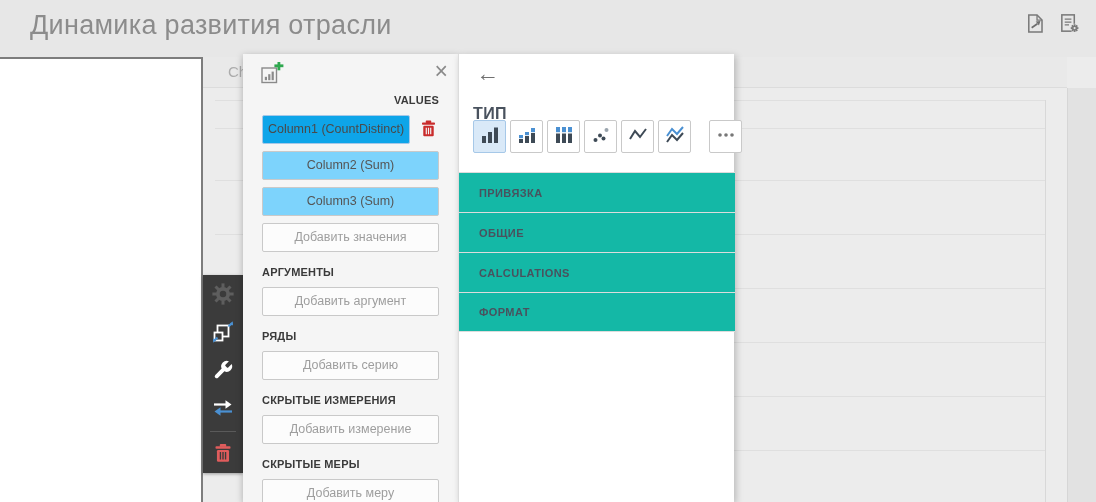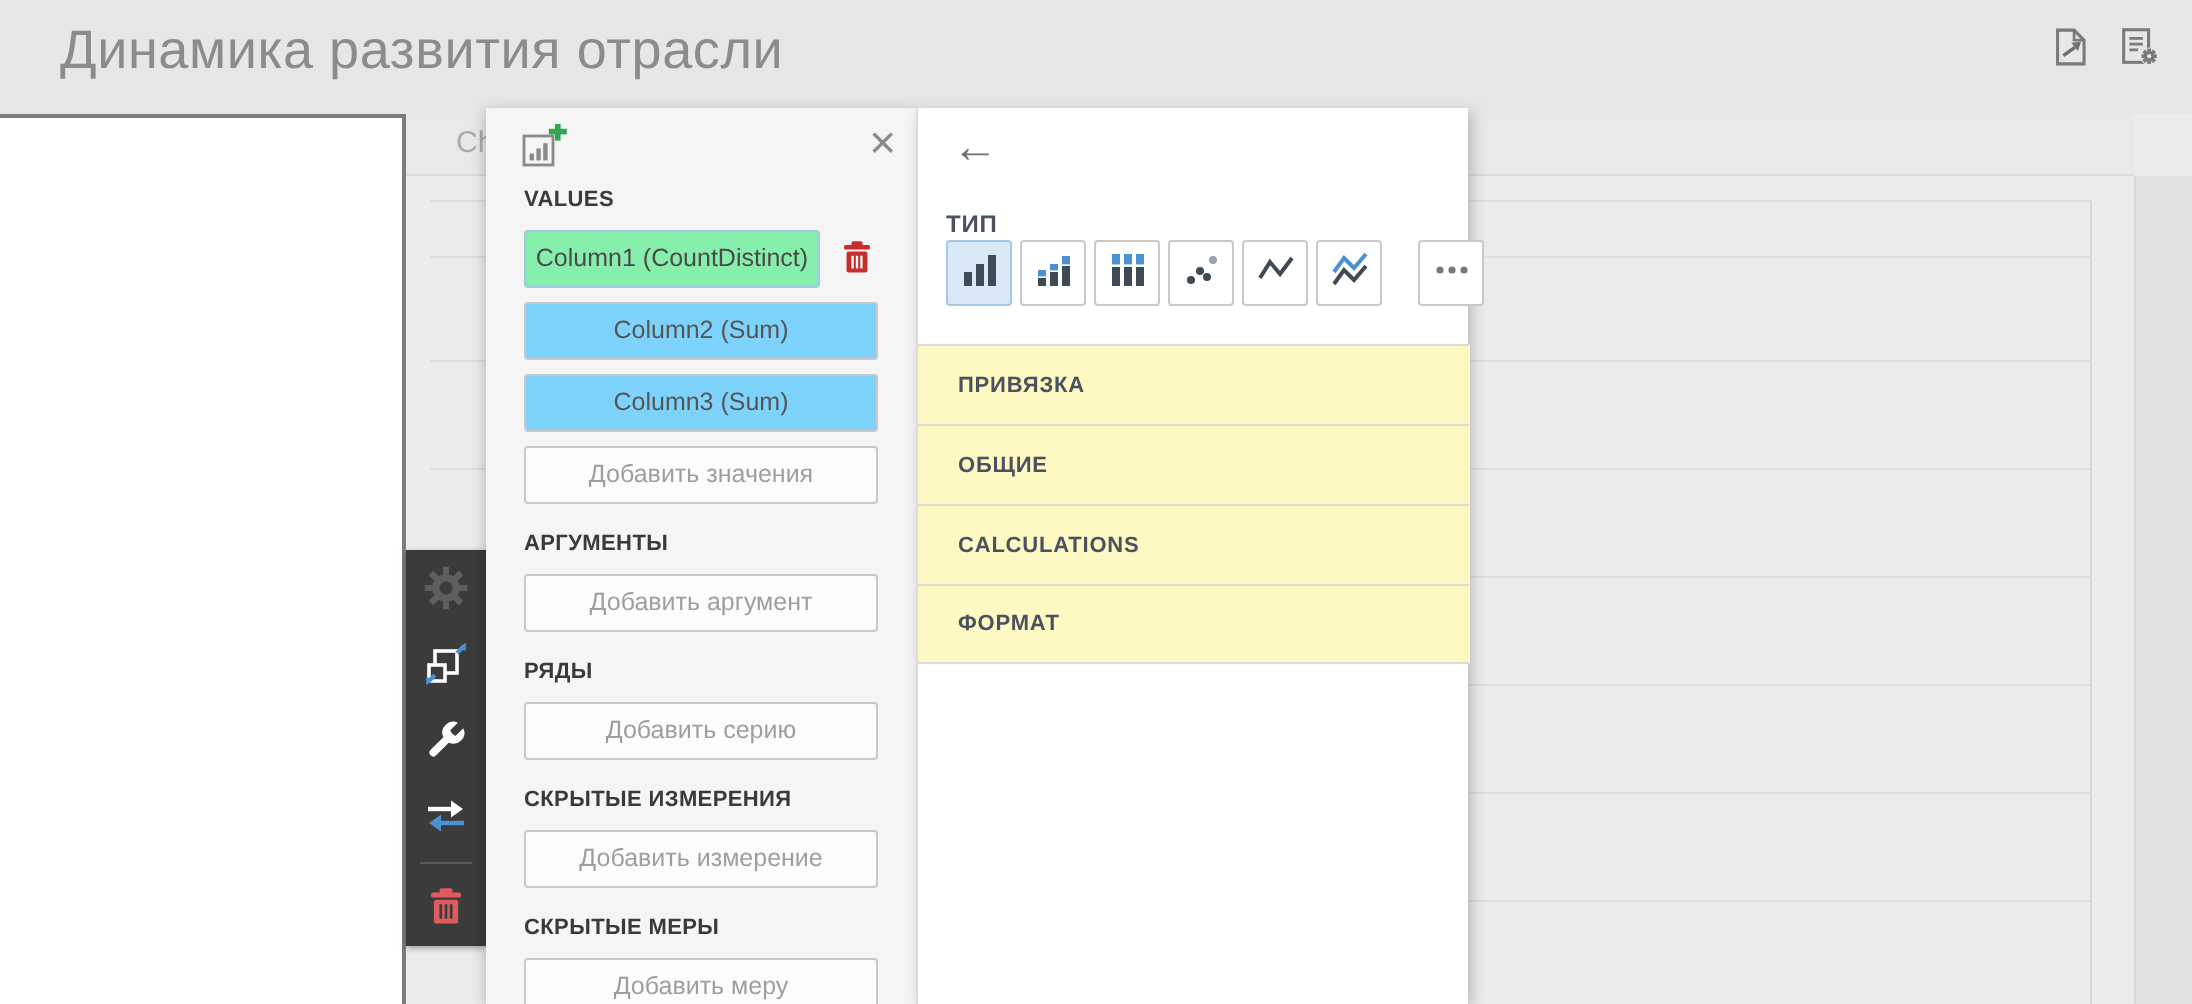--- a/index.html
+++ b/index.html
@@ -32,40 +32,40 @@
   .tb-divider { width:26px; border-top:1px solid #5a5a5a; margin:3px 0; }
 
   
   .binding-panel { position:absolute; left:243px; top:54px; width:215px; height:448px; background:#f5f5f5; z-index:10;
     box-shadow:0 2px 7px rgba(0,0,0,.28); overflow:hidden; }
   .bp-header { position:relative; height:34px; }
   .bp-header .chart-add { position:absolute; left:17px; top:8px; }
   .bp-close { position:absolute; right:10px; top:2px; border:none; background:transparent; font-size:23px; line-height:30px; color:#8a8a8a; cursor:pointer; font-weight:400; }
   .bp-body { padding:0 19px; }
   .bind-label { font-size:11px; font-weight:bold; color:#3a3a3a; letter-spacing:.2px; margin:14px 0 9px; }
-  .bind-label.first { margin-top:6px; }
+  .bind-label.first { margin-top:6px;text-align:right; }
   .bind-btn { display:block; width:100%; height:29px; background:#7dd3fc; border:1px solid #c9c9c9; border-radius:2px;
     font-size:12.5px; color:#555; text-align:center; line-height:27px; margin-bottom:7px; cursor:pointer; font-family:inherit; }
   .bind-btn.add { color:#9e9e9e; background:#fcfcfc; }
   .field-row { display:flex; align-items:center; gap:9px; margin-bottom:7px; }
   .field-row .bind-btn { margin-bottom:0; flex:0 0 148px; }
-  .bind-btn.selected { background:#86efac; border-color:#a6c8e8; color:#4a4a4a; }
+  .bind-btn.selected { background:#0ea5e9; border-color:#a6c8e8; color:#4a4a4a; }
   .del-btn { border:none; background:transparent; padding:0; cursor:pointer; display:flex; }
 
   
   .options-panel { position:absolute; left:458px; top:54px; width:276px; height:448px; background:#ffffff; z-index:10;
     border-left:1px solid #dcdcdc; box-shadow:2px 2px 7px rgba(0,0,0,.22); }
   .back-btn { position:absolute; left:17px; top:6px; border:none; background:transparent; font-size:23px; color:#707070; cursor:pointer; }
-  .type-label { position:absolute; left:14px; top:51px; font-size:12px; font-weight:bold; color:#49525e; letter-spacing:.4px; }
+  .type-label { position:absolute; left:14px; top:51px; font-size:16px; font-weight:bold; color:#49525e; letter-spacing:.4px; }
   .type-row { position:absolute; left:14px; top:66px; display:flex; gap:4px; }
   .type-btn { width:33px; height:33px; background:#fff; border:1px solid #c9c9c9; border-radius:2px; display:flex; align-items:center; justify-content:center; cursor:pointer; padding:0; }
   .type-btn.selected { background:#d9e9f8; border-color:#a6c8e8; }
   .type-btn.more { margin-left:14px; }
   .accordion { position:absolute; left:0; top:118px; width:276px; }
-  .acc-row { height:40px; border-top:1px solid #dcdcdc; display:flex; align-items:center; padding-left:20px; cursor:pointer; background:#fef9c3; }
+  .acc-row { height:40px; border-top:1px solid #dcdcdc; display:flex; align-items:center; padding-left:20px; cursor:pointer; background:#14b8a6; }
   .acc-row:last-child { border-bottom:1px solid #dcdcdc; }
   .acc-label { font-size:11px; font-weight:bold; color:#49525e; letter-spacing:.4px; }
 </style>
 </head>
 <body>
 
 <div class="surface">
   <div class="ghost-caption">Ch</div>
   <div class="ghost-line" style="top:43px;"></div>
   <div class="ghost-line" style="top:71px;"></div>

